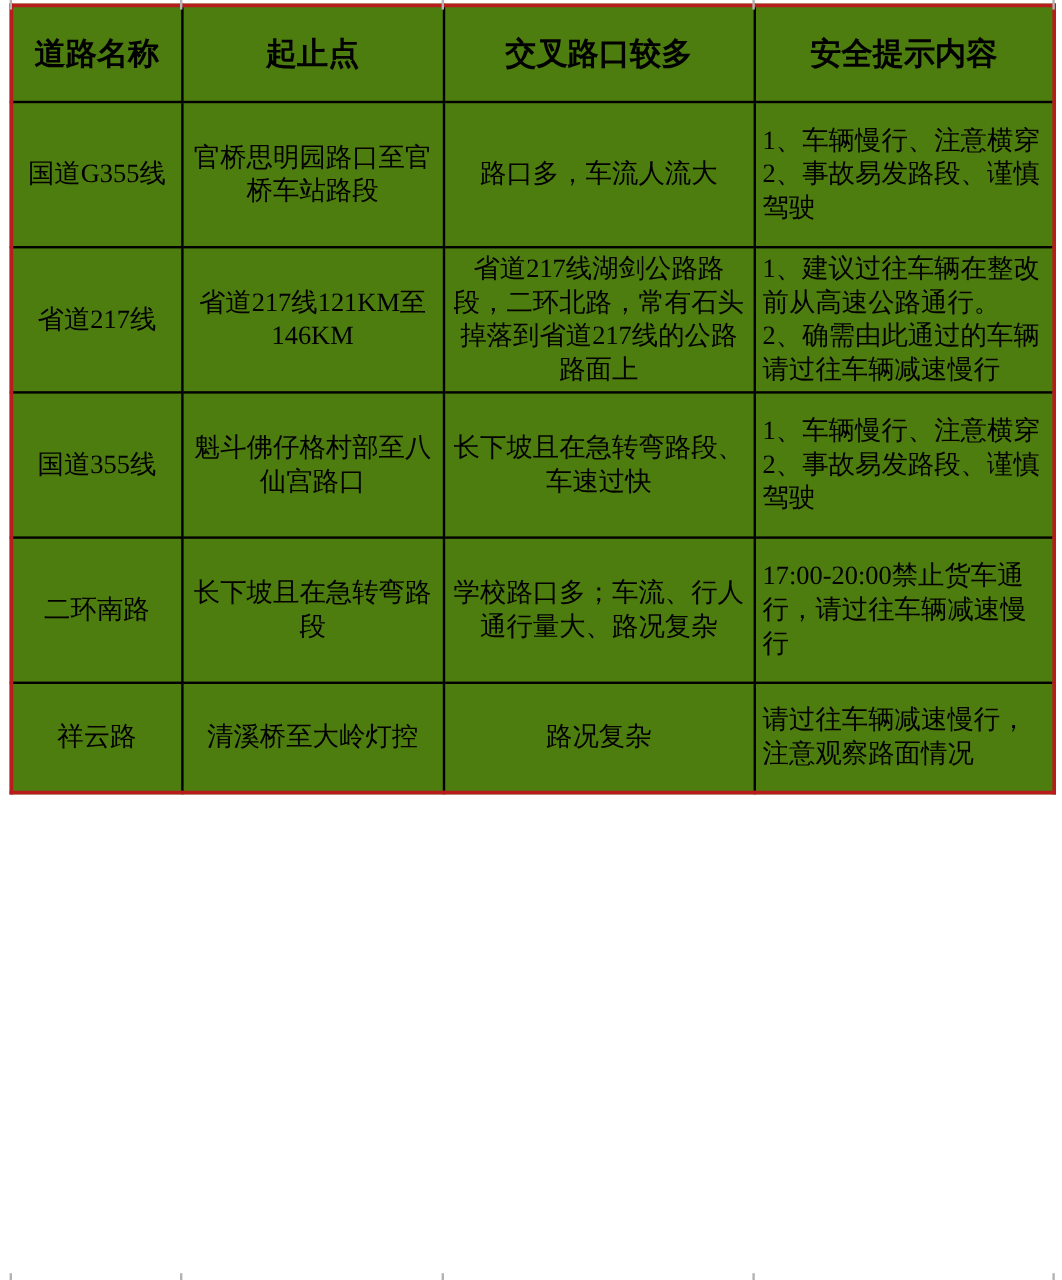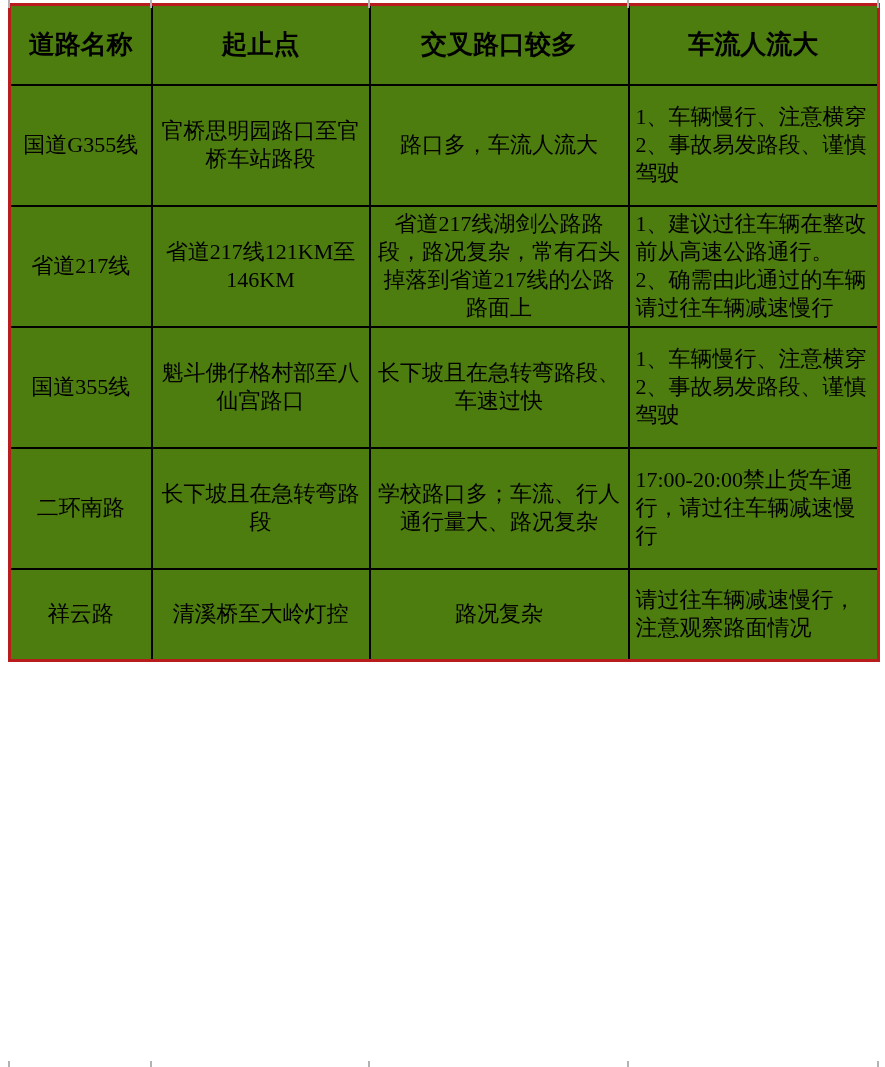--- a/index.html
+++ b/index.html
@@ -73,35 +73,35 @@
       <col style="width:142px">
       <col style="width:218px">
       <col style="width:259px">
       <col style="width:250px">
     </colgroup>
     <thead>
       <tr class="header-row">
         <th>道路名称</th>
         <th>起止点</th>
         <th>交叉路口较多</th>
-        <th>车流人流大</th>
+        <th>安全提示内容</th>
       </tr>
     </thead>
     <tbody>
       <tr class="data-row">
         <td class="col-road">国道G355线</td>
         <td class="col-section">官桥思明园路口至官桥车站路段</td>
         <td class="col-hazard">路口多，车流人流大</td>
         <td class="col-tips">1、车辆慢行、注意横穿
 2、事故易发路段、谨慎驾驶</td>
       </tr>
       <tr class="data-row">
         <td class="col-road">省道217线</td>
         <td class="col-section">省道217线121KM至146KM</td>
-        <td class="col-hazard">省道217线湖剑公路路段，路况复杂，常有石头掉落到省道217线的公路路面上</td>
+        <td class="col-hazard">省道217线湖剑公路路段，二环北路，常有石头掉落到省道217线的公路路面上</td>
         <td class="col-tips">1、建议过往车辆在整改前从高速公路通行。
 2、确需由此通过的车辆请过往车辆减速慢行</td>
       </tr>
       <tr class="data-row">
         <td class="col-road">国道355线</td>
         <td class="col-section">魁斗佛仔格村部至八仙宫路口</td>
         <td class="col-hazard">长下坡且在急转弯路段、车速过快</td>
         <td class="col-tips">1、车辆慢行、注意横穿
 2、事故易发路段、谨慎驾驶</td>
       </tr>

